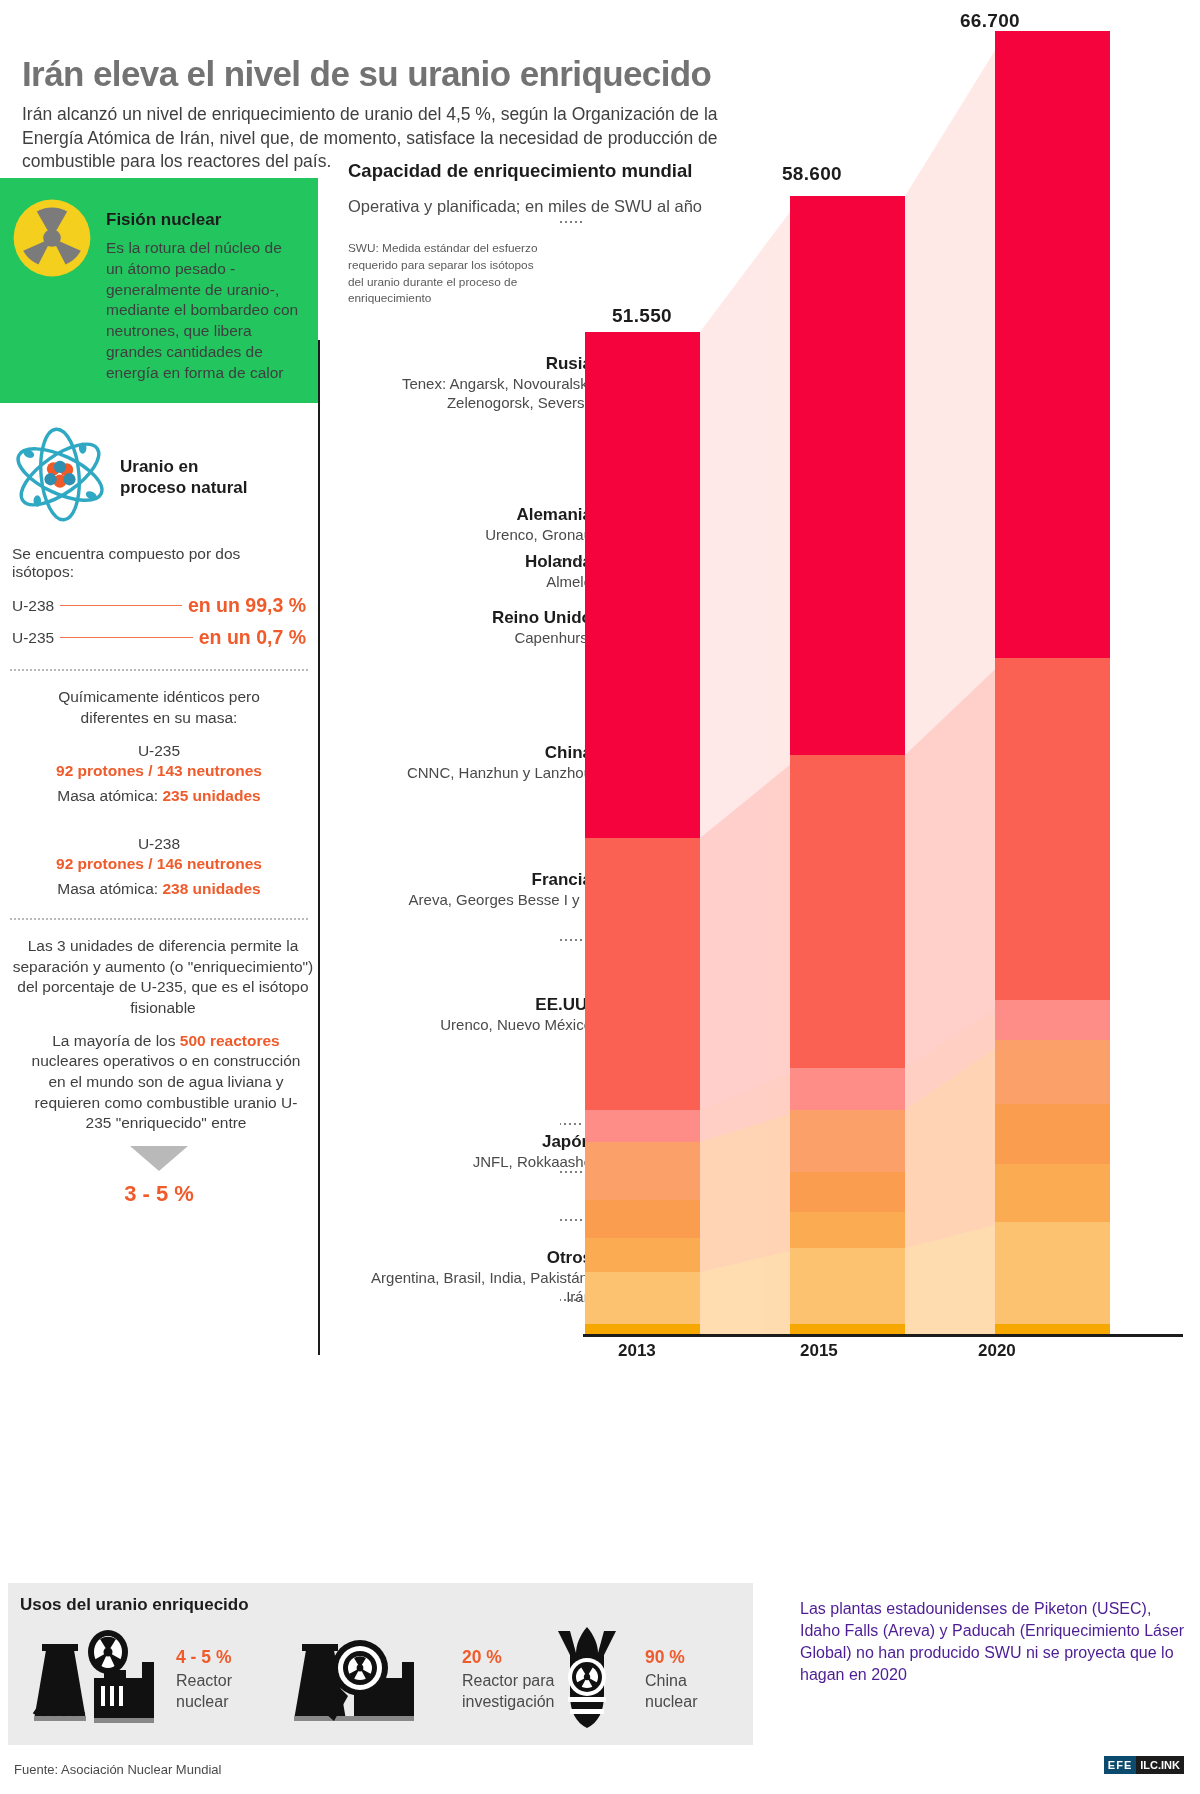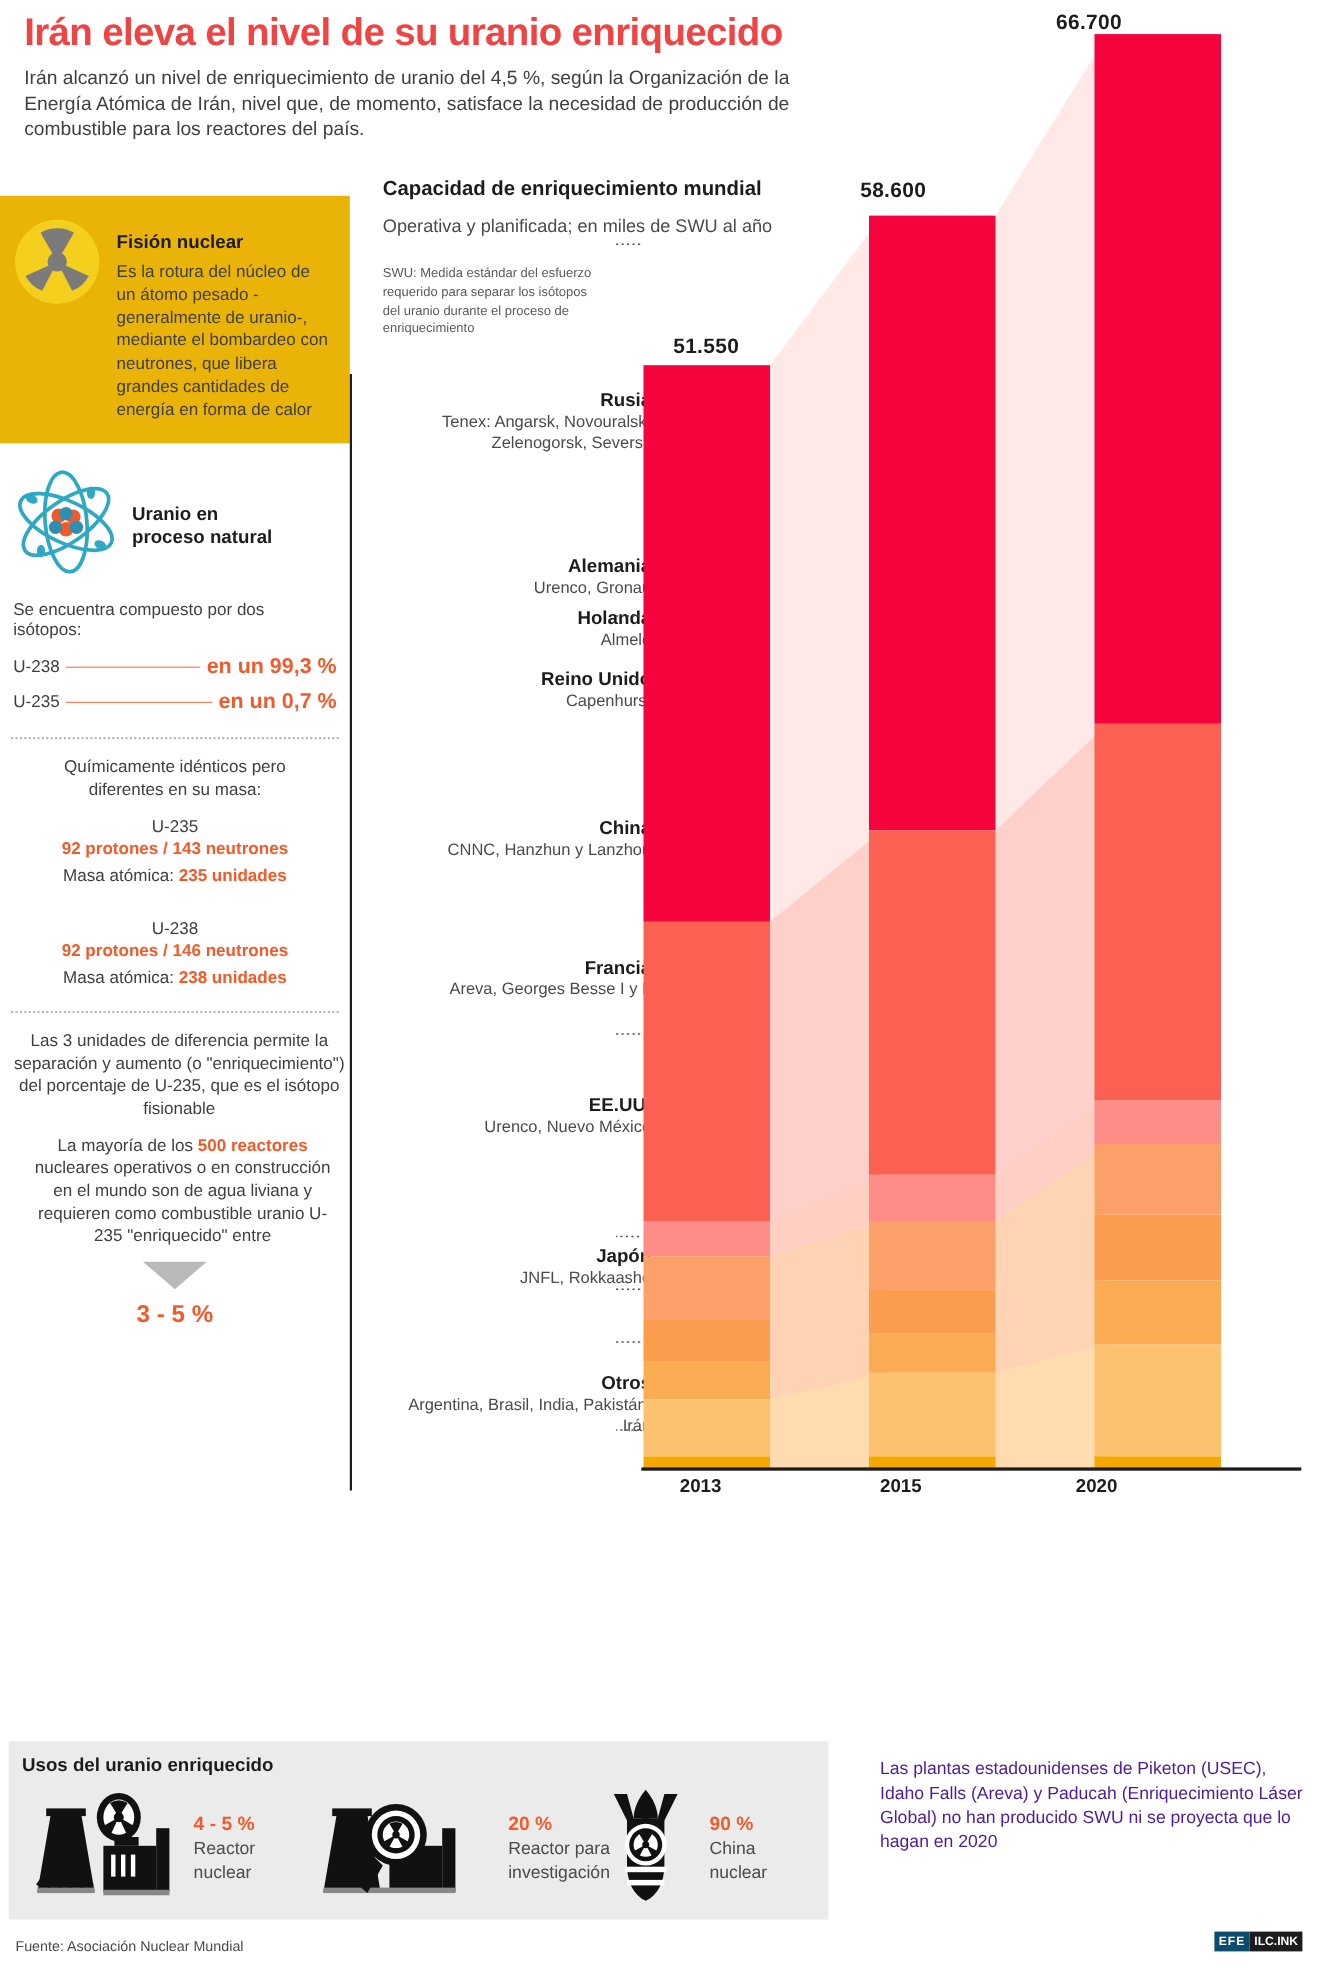--- a/index.html
+++ b/index.html
@@ -9,34 +9,34 @@
     font-family: "Liberation Sans", sans-serif;
     color: #3a3a3a;
     position: relative;
     overflow: hidden;
   }
   .page { position: relative; width: 1200px; height: 1794px; }
 
   
   .header { padding: 12px 22px 0 22px; }
   .headline {
-    font-size: 35px; font-weight: bold; color: #ef4444;
-    letter-spacing: -0.6px; line-height: 1.05;
+    font-size: 35px; font-weight: bold; color: #737373;
+    letter-spacing: -0.6px; line-height: 1.05; margin-top: 44px;
   }
   .standfirst {
     margin-top: 10px; font-size: 17.5px; line-height: 1.36;
     color: #3f3f3f; max-width: 760px;
   }
 
   
   .leftcol {
     position: absolute; left: 0; top: 178px; width: 318px;
   }
   .fission-box {
-    background: #eab308; padding: 16px 18px 20px 12px;
+    background: #22c55e; padding: 16px 18px 20px 12px;
     display: flex; gap: 12px; min-height: 215px;
   }
   .radio-icon { flex: 0 0 82px; padding-top: 4px; }
   .fission-text { padding-top: 16px; }
   .fission-title { font-size: 17px; font-weight: bold; color: #1c1c1c; margin-bottom: 8px; }
   .fission-body { font-size: 15.5px; line-height: 1.34; color: #3f3f3f; }
 
   .atom-block { display: flex; align-items: center; gap: 8px; padding: 22px 10px 6px 8px; }
   .atom-icon { flex: 0 0 104px; }
   .atom-title { font-size: 17px; font-weight: bold; color: #1c1c1c; line-height: 1.25; }

